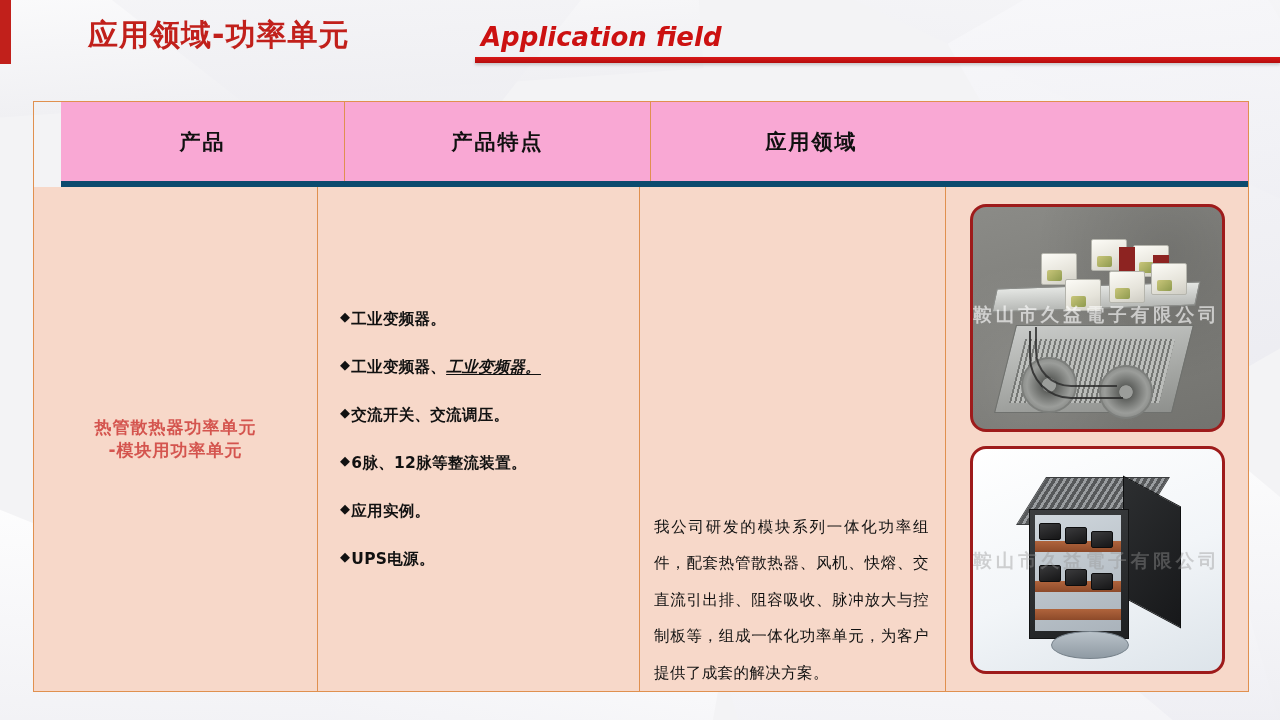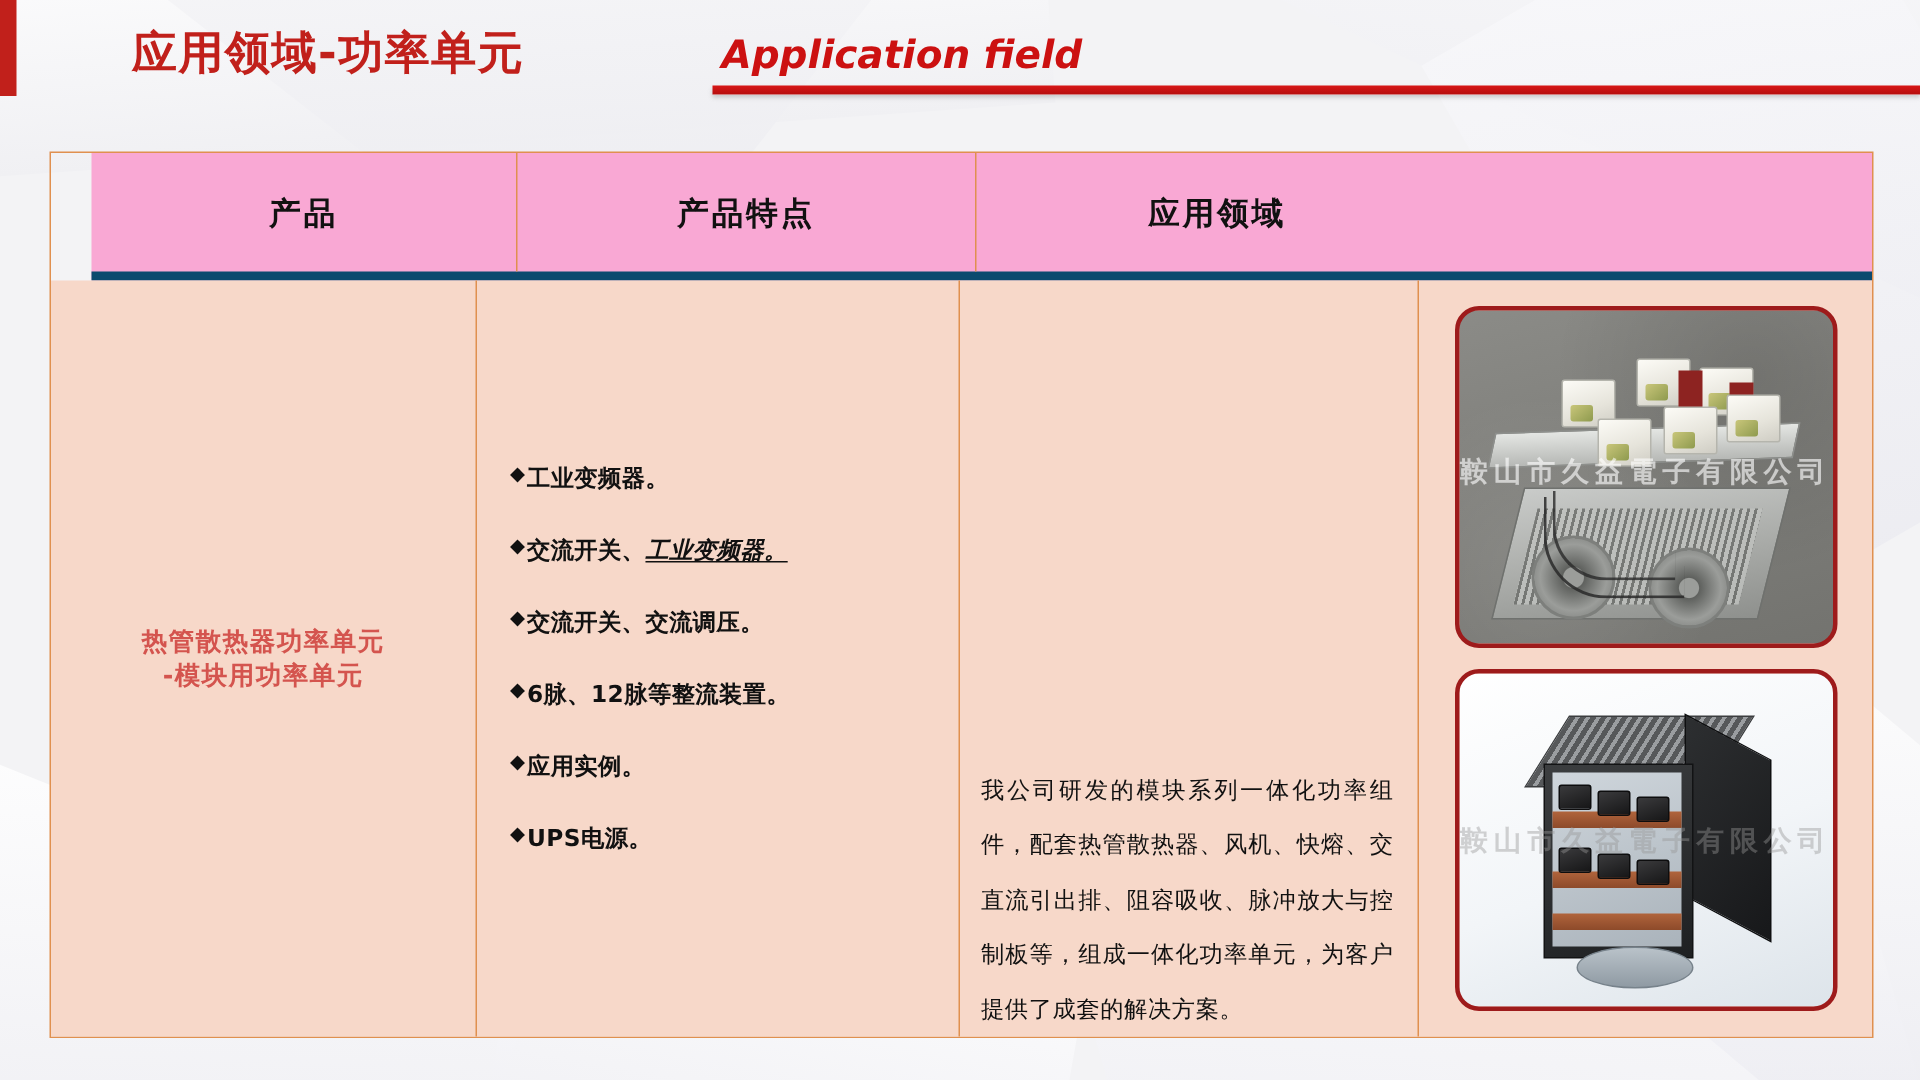--- a/index.html
+++ b/index.html
@@ -188,21 +188,21 @@
     </div>
 
     <div class="col c2">
       <div class="bullets">
         <div class="bullet">
           <span class="dia">◆</span>
           <span>工业变频器。</span>
         </div>
         <div class="bullet">
           <span class="dia">◆</span>
-          <span>交流开关、</span>
+          <span>工业变频器、</span>
           <span class="u">工业变频器。</span>
         </div>
         <div class="bullet">
           <span class="dia">◆</span>
           <span>交流开关、交流调压。</span>
         </div>
         <div class="bullet">
           <span class="dia">◆</span>
           <span>6脉、12脉等整流装置。</span>
         </div>

